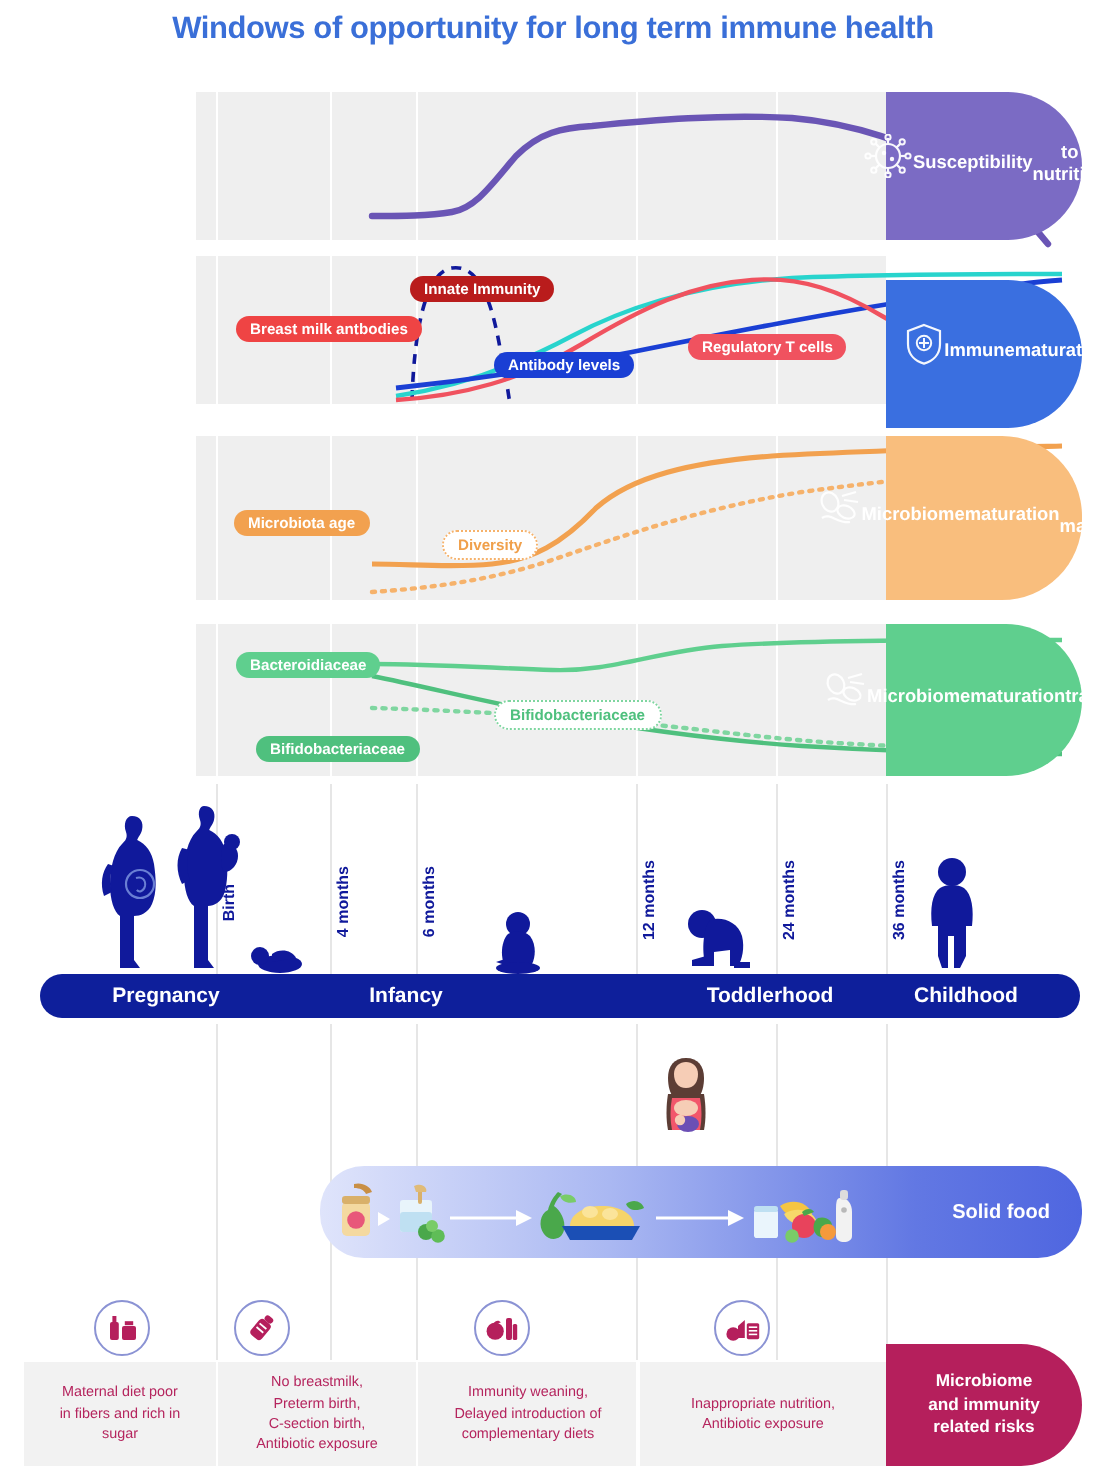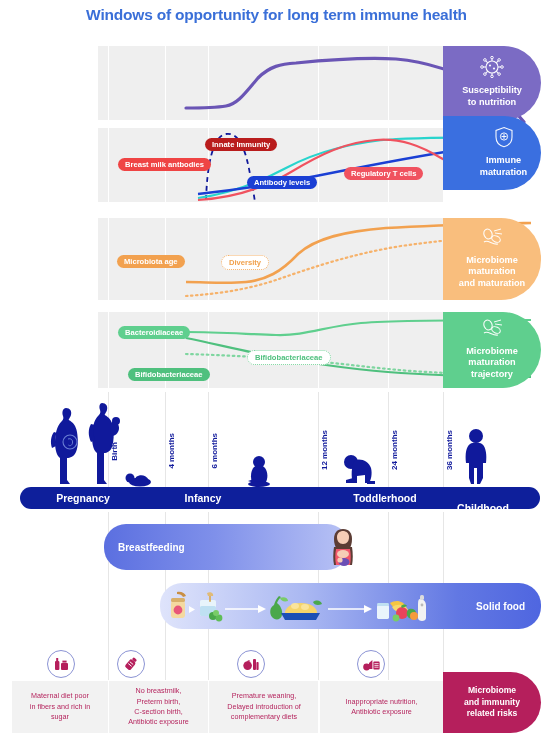--- a/index.html
+++ b/index.html
@@ -18,21 +18,21 @@
 
   
   .panel{position:absolute;left:98px;width:345px;background:#efefef;}
   .panel-svg{position:absolute;left:88px;top:0;width:365px;height:100%;overflow:visible;}
   .gridline{position:absolute;top:0;bottom:0;width:1px;background:#ffffff;}
 
   
   .cat{
     position:absolute;left:443px;width:98px;
     border-radius:0 40px 40px 0;
-    display:flex;flex-direction:column;align-items:center;justify-content:center;
+    display:flex;align-items:center;justify-content:center;
     color:#ffffff;font-weight:bold;font-size:9.2px;line-height:1.25;text-align:center;
     box-sizing:border-box;padding:2px 6px 4px 6px;
   }
   .cat .ic{margin-bottom:4px;opacity:.95}
 
   
   .clab{
     position:absolute;border-radius:9px;padding:1.5px 7px;
     font-size:7.6px;font-weight:bold;color:#fff;white-space:nowrap;
     line-height:1.3;
@@ -156,21 +156,21 @@
       <path d="M12,70 C40,66 70,56 100,40 C130,24 165,14 210,11 C255,9 300,9 345,9" fill="none" stroke="#28d4cd" stroke-width="2.2"></path>
       <path d="M12,66 C50,62 90,56 130,48 C175,39 230,28 290,19 C315,15 330,13 345,12" fill="none" stroke="#1a3fd4" stroke-width="2.4"></path>
       <path d="M12,72 C45,70 75,62 105,44 C135,26 160,14 190,12 C215,10 235,18 255,30
                C275,42 300,46 345,44" fill="none" stroke="#f0525f" stroke-width="2.2"></path>
     </svg>
   </div>
   <div class="clab" style="left:118px;top:158px;background:#ef4444;">Breast milk antbodies</div>
   <div class="clab" style="left:205px;top:138px;background:#b91c1c;">Innate Immunity</div>
   <div class="clab" style="left:247px;top:176px;background:#1a3fd4;">Antibody levels</div>
   <div class="clab" style="left:344px;top:167px;background:#f0525f;">Regulatory T cells</div>
-  <div class="cat" style="top:116px;height:74px;background:#3a6fe0;padding-left:29px;">
+  <div class="cat" style="top:140px;height:74px;background:#3a6fe0;padding-left:29px;">
     <span class="ic">
       <svg width="20" height="22" viewBox="0 0 20 22">
         <path d="M10 1.5 L18 4.5 V11 C18 16.5 14.2 19.6 10 20.8
                  C5.8 19.6 2 16.5 2 11 V4.5 Z" fill="none" stroke="#fff" stroke-width="1.1"></path>
         <circle cx="10" cy="10.5" r="3.6" fill="none" stroke="#fff" stroke-width="1"></circle>
         <line x1="10" y1="8" x2="10" y2="13" stroke="#fff" stroke-width="1"></line>
         <line x1="7.5" y1="10.5" x2="12.5" y2="10.5" stroke="#fff" stroke-width="1"></line>
       </svg>
     </span>
     <span>Immune</span>
@@ -184,21 +184,21 @@
     <div class="gridline" style="left:220px"></div>
     <div class="gridline" style="left:290px"></div>
     <div class="gridline" style="left:345px"></div>
     <svg class="panel-svg" viewBox="0 0 365 82" preserveAspectRatio="none">
       <path d="M0,64 C20,64 40,66 60,64 C80,62 95,54 112,36 C130,20 160,13 200,10
                C250,7 300,6 345,5" fill="none" stroke="#f2a14f" stroke-width="2.6"></path>
       <path d="M0,78 C30,76 60,72 90,62 C125,50 165,36 215,28 C265,21 305,18 345,17" fill="none" stroke="#f6b26b" stroke-width="2.2" stroke-dasharray="1.5,3.5" stroke-linecap="round"></path>
     </svg>
   </div>
   <div class="clab" style="left:117px;top:255px;background:#f2a14f;">Microbiota age</div>
-  <div class="clab outline" style="left:221px;top:255px;text-align:center;">Diversity</div>
+  <div class="clab outline" style="left:221px;top:265px;text-align:center;">Diversity</div>
   <div class="cat" style="top:218px;height:82px;background:#f9be7d;">
     <span class="ic">
       <svg width="24" height="20" viewBox="0 0 24 20">
         <ellipse cx="8" cy="7" rx="4" ry="5" transform="rotate(-25 8 7)" fill="none" stroke="#fff" stroke-width="1.1"></ellipse>
         <ellipse cx="16" cy="12" rx="4.5" ry="3" transform="rotate(25 16 12)" fill="none" stroke="#fff" stroke-width="1.1"></ellipse>
         <path d="M4 15 C8 12 12 18 18 17" fill="none" stroke="#fff" stroke-width="1.1"></path>
         <line x1="14" y1="4" x2="21" y2="2" stroke="#fff" stroke-width="1"></line>
         <line x1="15" y1="6" x2="22" y2="7" stroke="#fff" stroke-width="1"></line>
       </svg>
     </span>
@@ -296,32 +296,29 @@
   <div class="tick-label" style="left:167px;top:433px;">4 months</div>
   <div class="tick-label" style="left:210px;top:433px;">6 months</div>
   <div class="tick-label" style="left:320px;top:430px;">12 months</div>
   <div class="tick-label" style="left:390px;top:430px;">24 months</div>
   <div class="tick-label" style="left:445px;top:430px;">36 months</div>
 
   <div class="tl-bar"></div>
   <div class="tl-stage" style="left:28px;width:110px;">Pregnancy</div>
   <div class="tl-stage" style="left:330px;width:110px;">Toddlerhood</div>
   <div class="tl-stage" style="left:148px;width:110px;">Infancy</div>
-  <div class="tl-stage" style="left:428px;width:110px;margin-top:10px;">Childhood</div>
+  <div class="tl-stage" style="left:428px;width:110px;">Childhood</div>
 
   <div class="tl-grid" style="left:108px;top:512px;height:168px;"></div>
   <div class="tl-grid" style="left:165px;top:512px;height:168px;"></div>
   <div class="tl-grid" style="left:208px;top:512px;height:168px;"></div>
   <div class="tl-grid" style="left:318px;top:512px;height:168px;"></div>
   <div class="tl-grid" style="left:388px;top:512px;height:168px;"></div>
   <div class="tl-grid" style="left:443px;top:512px;height:168px;"></div>
 
-  <div class="feed bf">
-    <span>Breastfeeding</span>
-  </div>
   <svg class="sil" style="left:327px;top:527px;" width="32" height="42" viewBox="0 0 32 42">
     <path d="M16 2 C22 2 25 6 25 12 C25 16 24 20 22 22 L10 22 C8 20 7 16 7 12 C7 6 10 2 16 2 Z" fill="#5c3d35"></path>
     <path d="M10 10 C10 6 13 4 16 4 C19 4 22 6 22 10 C22 14 20 17 16 17 C12 17 10 14 10 10 Z" fill="#f6cdb6"></path>
     <path d="M7 20 C6 26 6 33 7 38 L25 38 C26 33 26 26 25 20 Z" fill="#5c3d35"></path>
     <path d="M9 22 C8 27 8 33 9 38 L23 38 C24 33 24 27 23 22 Z" fill="#f2566b"></path>
     <ellipse cx="16" cy="27" rx="6" ry="4" fill="#f6cdb6"></ellipse>
     <ellipse cx="17" cy="35" rx="5.5" ry="4" fill="#6b4fb5"></ellipse>
     <circle cx="13" cy="33" r="2.6" fill="#f6cdb6"></circle>
   </svg>
 
@@ -419,21 +416,21 @@
   <div class="risk-cell" style="left:109px;width:99px;">
     <div>
       <div>No breastmilk,</div>
       <div>Preterm birth,</div>
       <div>C-section birth,</div>
       <div>Antibiotic exposure</div>
     </div>
   </div>
   <div class="risk-cell" style="left:209px;width:110px;">
     <div>
-      <div>Premature weaning,</div>
+      <div>Immunity weaning,</div>
       <div>Delayed introduction of</div>
       <div>complementary diets</div>
     </div>
   </div>
   <div class="risk-cell" style="left:320px;width:123px;">
     <div>
       <div>Inappropriate nutrition,</div>
       <div>Antibiotic exposure</div>
     </div>
   </div>

